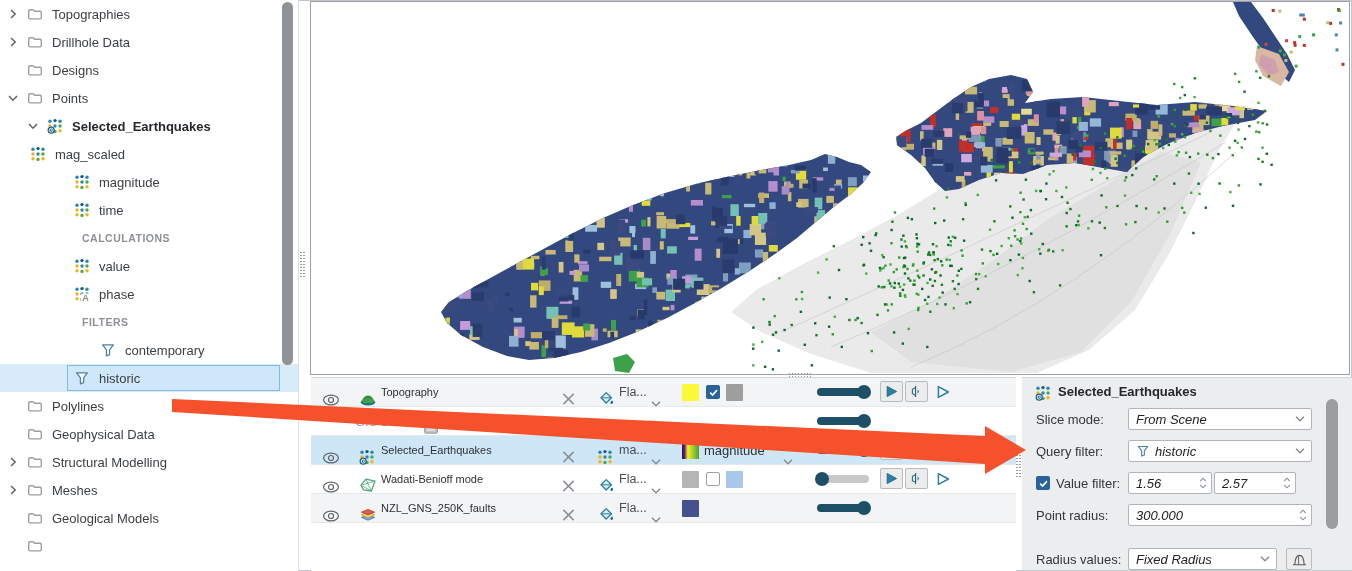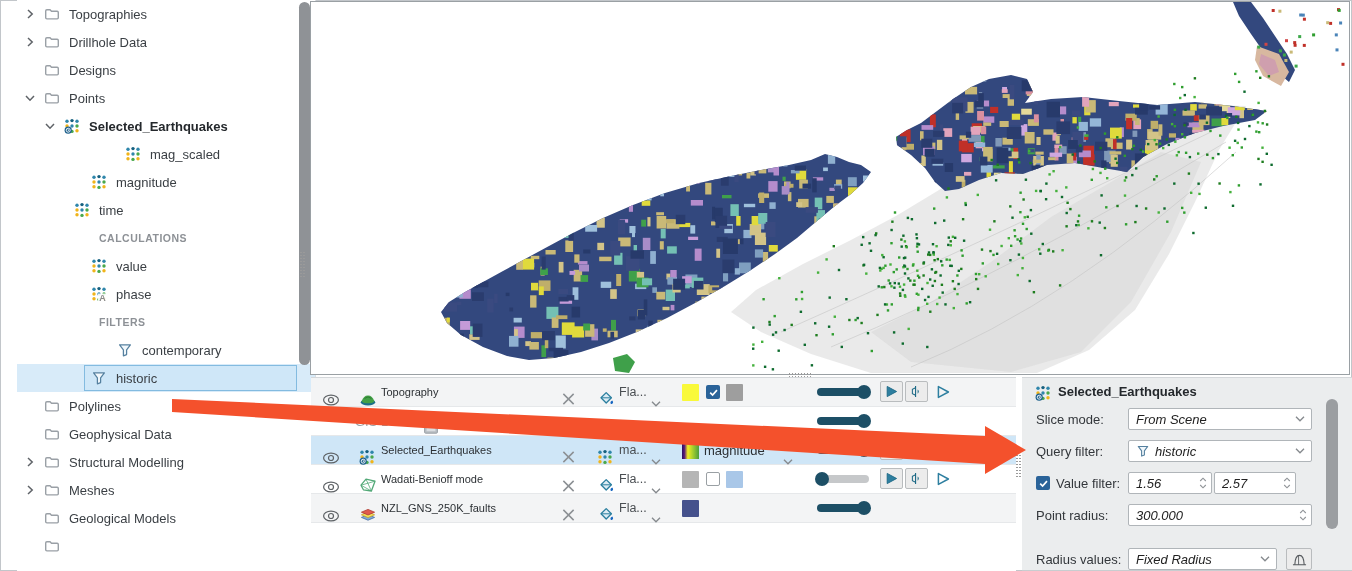--- a/index.html
+++ b/index.html
@@ -1,20 +1,20 @@
 <!DOCTYPE html>
 <html><head>
 <meta charset="utf-8">
 <style>
   html,body{margin:0;padding:0;background:#fff;}
   body{width:1352px;height:571px;overflow:hidden;font-family:"Liberation Sans",sans-serif;position:relative;}
   #win{position:absolute;inset:0;box-shadow:inset 0 0 0 1px #c2c6ca;}
 
   
-  #tree{position:absolute;left:0;top:0;width:298px;height:571px;background:#fff;border-right:1px solid #dcdfe2;overflow:hidden;margin-left:17px;}
+  #tree{position:absolute;left:0;top:0;width:298px;height:571px;background:#fff;border-right:1px solid #dcdfe2;overflow:hidden;}
   .trow{height:28px;display:flex;align-items:center;position:relative;white-space:nowrap;}
   .trow.selected{background:#d8ebf9;}
   .selbox{position:absolute;left:67px;right:18px;top:1px;bottom:1px;border:1px solid #83bbe0;background:#cfe7f8;}
   .exp{width:12px;height:12px;margin-right:8px;flex:0 0 auto;}
   .exp.down{transform:rotate(90deg);}
   .ic{width:16px;height:16px;margin-right:9px;flex:0 0 auto;position:relative;z-index:1;}
   .tlabel{font-size:13px;color:#3a3f44;position:relative;z-index:1;}
   .tlabel.bold{font-weight:bold;color:#24282c;}
   .tsection{font-size:10.5px;font-weight:bold;letter-spacing:.5px;color:#8d9196;}
   #tree-scrollbar{position:absolute;left:282px;top:2px;width:11px;height:363px;border-radius:6px;background:#8f9296;}
@@ -209,33 +209,33 @@
     </div>
     <div class="trow" style="padding-left:27px">
       <svg class="exp down">
           <use href="#sym-chevron"></use>
         </svg>
       <svg class="ic">
           <use href="#sym-points-badge"></use>
         </svg>
       <span class="tlabel bold">Selected_Earthquakes</span>
     </div>
-    <div class="trow" style="padding-left:108px">
+    <div class="trow" style="padding-left:30px">
       <svg class="ic">
           <use href="#sym-points"></use>
         </svg>
       <span class="tlabel">mag_scaled</span>
     </div>
     <div class="trow" style="padding-left:74px">
       <svg class="ic">
           <use href="#sym-points"></use>
         </svg>
       <span class="tlabel">magnitude</span>
     </div>
-    <div class="trow" style="padding-left:57px">
+    <div class="trow" style="padding-left:74px">
       <svg class="ic">
           <use href="#sym-points"></use>
         </svg>
       <span class="tlabel">time</span>
     </div>
     <div class="trow" style="padding-left:82px">
       <span class="tsection">CALCULATIONS</span>
     </div>
     <div class="trow" style="padding-left:74px">
       <svg class="ic">

